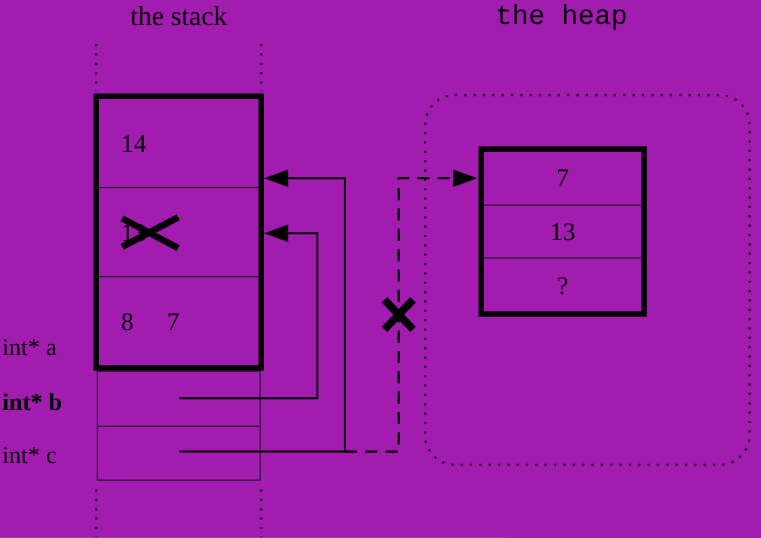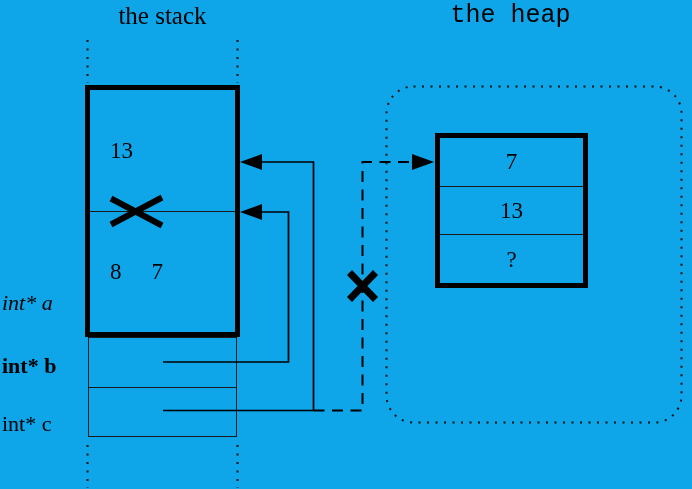--- a/index.html
+++ b/index.html
@@ -4,21 +4,21 @@
 <style>
   html, body {
     margin: 0;
     padding: 0;
     background: #ffffff;
   }
   #canvas {
     position: relative;
     width: 692px;
     height: 489px;
-    background: #0ea5e9;
+    background: #a21caf;
     font-family: "Liberation Serif", "DejaVu Serif", serif;
     color: #000;
     overflow: hidden;
   }
   .title {
     position: absolute;
     top: 1px;
     height: 30px;
     line-height: 30px;
     font-size: 25px;
@@ -70,23 +70,23 @@
   
   .varlabel {
     position: absolute;
     left: 2px;
     width: 72px;
     height: 24px;
     line-height: 24px;
     font-size: 22px;
     white-space: nowrap;
   }
-  #varlabel-a { top: 291px; font-style: italic; }
+  #varlabel-a { top: 304px; }
   #varlabel-b { top: 354px; font-weight: bold; }
-  #varlabel-c { top: 412px; }
+  #varlabel-c { top: 402px; }
 
   
   #heap-box {
     position: absolute;
     left: 435px; top: 133px;
     width: 153px; height: 155px;
     border: 5px solid #000;
     box-sizing: border-box;
     display: flex;
     flex-direction: column;
@@ -110,20 +110,23 @@
 </style>
 </head>
 <body>
 
 <div id="canvas">
 
   <div id="stack-title" class="title">the stack</div>
   <div id="heap-title" class="title">the heap</div>
 
   <div id="stack-box">
+    <div class="cell">
+      <span class="val">14</span>
+    </div>
     <div class="cell">
       <span class="val">13</span>
     </div>
     <div class="cell">
       <span class="val">8</span>
       <span class="newval">7</span>
     </div>
   </div>
 
   <div id="pointer-rows">

